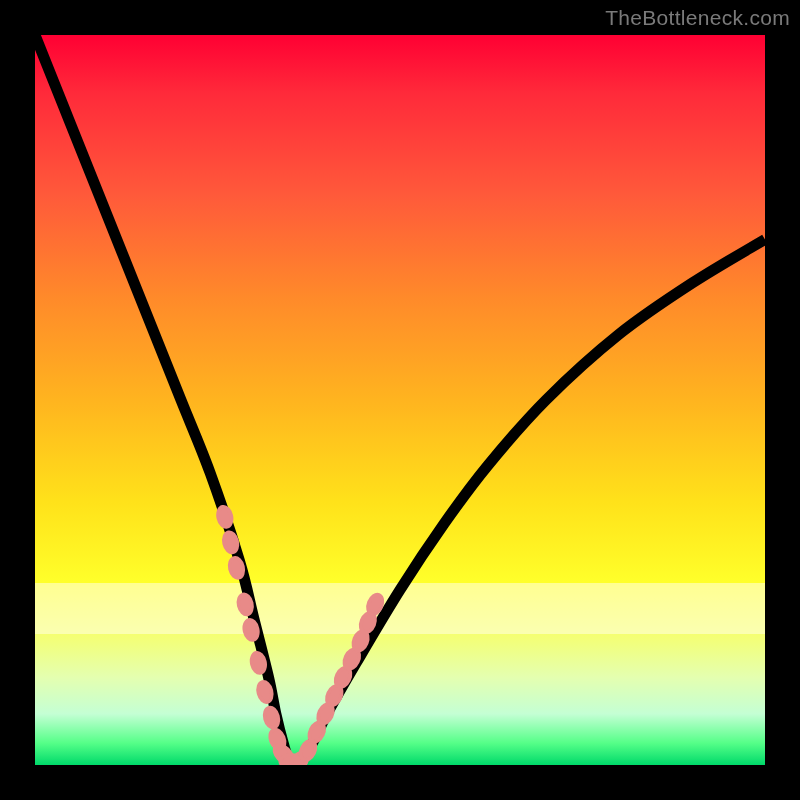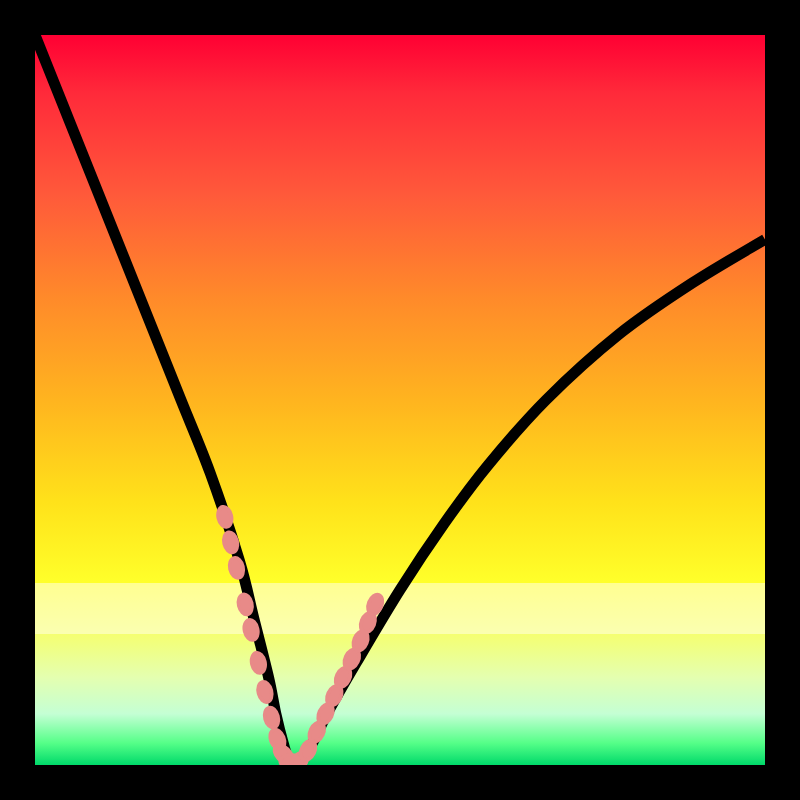--- a/index.html
+++ b/index.html
@@ -109,13 +109,14 @@
           <rect x="39.60" y="89.60" width="2.8" height="1.8" rx="0.9" class="marker" transform="rotate(-64.4 41.00 90.50)"></rect>
           <rect x="40.80" y="87.10" width="2.8" height="1.8" rx="0.9" class="marker" transform="rotate(-64.4 42.20 88.00)"></rect>
           <rect x="42.00" y="84.60" width="2.8" height="1.8" rx="0.9" class="marker" transform="rotate(-64.4 43.40 85.50)"></rect>
           <rect x="43.20" y="82.10" width="2.8" height="1.8" rx="0.9" class="marker" transform="rotate(-68.2 44.60 83.00)"></rect>
           <rect x="44.20" y="79.60" width="2.8" height="1.8" rx="0.9" class="marker" transform="rotate(-68.2 45.60 80.50)"></rect>
           <rect x="45.20" y="77.10" width="2.8" height="1.8" rx="0.9" class="marker" transform="rotate(-68.2 46.60 78.00)"></rect>
         </g>
     </svg>
   </div>
 
+  <div class="watermark">TheBottleneck.com</div>
 </div>
 
 </body></html>

